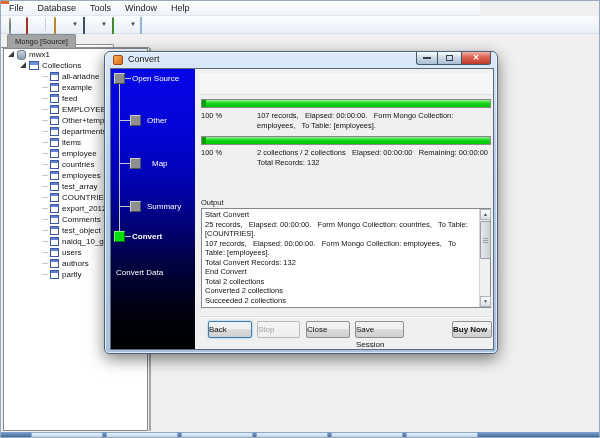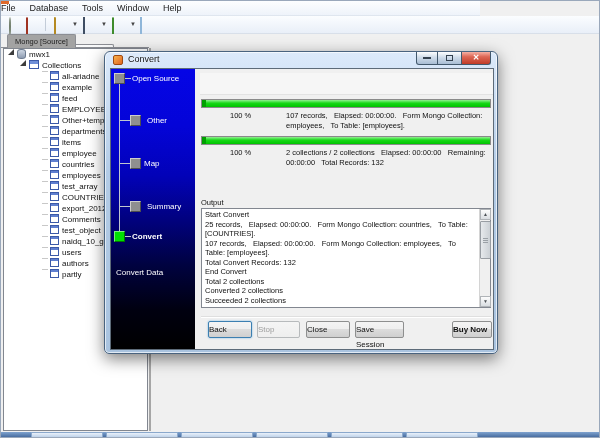--- a/index.html
+++ b/index.html
@@ -7,21 +7,21 @@
   #screen {
     position:relative; width:600px; height:438px; overflow:hidden;
     font-family:"Liberation Sans", sans-serif; background:#f0f0f0;
     border:1px solid #9aa8bb;
   }
   
   .menubar {
     position:absolute; left:0; top:0; width:479px; height:15px;
     background:linear-gradient(180deg,#fdfeff,#eef3fa);
     border-bottom:1px solid #dfe6ef;
-    display:flex; align-items:center; gap:14px; padding-left:0;
+    display:flex; align-items:center; gap:14px; padding-left:8px;
     font-size:9px; color:#222;
   }
   .appicon-sliver { position:absolute; left:0; top:0; width:8px; height:3px; background:#e06a2b; }
   .menu-item { cursor:default; }
   
   .toolbar {
     position:absolute; left:0; top:15px; width:600px; height:18px;
     background:linear-gradient(180deg,#fbfdff,#e9eff8);
     border-bottom:1px solid #d8dfe9;
     display:flex; align-items:center; gap:4px; padding-left:5px;
@@ -48,21 +48,21 @@
   .tab.active { background:#a3a3a3; top:0; height:14px; z-index:2; }
   .tab-src { left:6px; }
   .tab-tgt { left:72px; }
   .tabline { position:absolute; left:0; top:46px; width:148px; height:1px; background:#8c8e94; }
   .tabline2 { position:absolute; left:150px; top:37px; width:450px; height:1px; background:#b9b9b9; }
   
   .treepane {
     position:absolute; left:2px; top:47px; width:145px; height:383px;
     background:#fff; border:1px solid #828790; overflow:hidden; font-size:8px; color:#111;
   }
-  .tree-row { position:relative; height:11px; line-height:11px; display:flex; white-space:nowrap; }
+  .tree-row { position:relative; height:11px; line-height:11px; display:flex; align-items:center; white-space:nowrap; }
   .expander { width:0; height:0; border-bottom:6px solid #3c3c3c; border-left:6px solid transparent; margin:0 3px 2px 0; }
   .t-ico-db { width:9px; height:10px; background:linear-gradient(180deg,#cfd8e4,#8d9bb0); border:1px solid #6d7b90; border-radius:4px/3px; margin-right:3px; }
   .t-ico-fold { width:10px; height:9px; border:1px solid #3b59a8; background:
       linear-gradient(180deg,#6f8fd8 0 3px,#fff 3px),
       repeating-linear-gradient(90deg,transparent 0 3px,#9db4e0 3px 4px); margin-right:3px; }
   .t-icon { width:9px; height:9px; flex:0 0 9px; border:1px solid #3b59a8; background:
       linear-gradient(180deg,#5f7fd0 0 2px,#fff 2px),
       repeating-linear-gradient(90deg,transparent 0 2px,#aebfe4 2px 3px); margin-right:3px; }
   .t-dash { width:6px; height:1px; background:#c8c8c8; margin-right:2px; }
   .row-root { padding-left:4px; }
@@ -109,21 +109,21 @@
   .wz-caption { position:absolute; left:5px; top:199px; font-size:8px; }
   
   .dlg-main { position:absolute; left:88px; top:0; width:296px; height:100%; font-size:7.5px; color:#111; }
   .top-strip { position:absolute; left:1px; top:4px; width:293px; height:22px; background:#f6f6f6; border-bottom:1px solid #e3e3e3; }
   .pbar { position:absolute; left:2px; width:290px; height:9px; border:1px solid #8a8a8a; background:#e6e6e6; }
   .pbar-fill { position:absolute; left:0; top:0; height:100%; background:linear-gradient(180deg,#93f093,#17d817 45%,#00c300); }
   .pbar-head { position:absolute; left:0; top:0; width:4px; height:100%; background:#00a000; }
   .pbar1 { top:30px; } .pbar2 { top:67px; }
   .prow { position:absolute; left:2px; width:292px; display:flex; }
   .prow1 { top:42px; } .prow2 { top:79px; }
-  .ppct { width:56px; flex:0 0 56px;margin-left:29px; }
+  .ppct { width:56px; flex:0 0 56px; }
   .ptext { flex:1; line-height:9.5px; white-space:pre-wrap; }
   .out-label { position:absolute; left:2px; top:129px;text-align:center; }
   .out-box { position:absolute; left:2px; top:139px; width:290px; height:100px;
     background:#fff; border:1px solid #828790; }
   .out-text { position:absolute; left:3px; top:1px; right:13px; bottom:1px; overflow:hidden;
     white-space:pre-wrap; line-height:9.5px; }
   .sbar { position:absolute; right:0; top:0; width:11px; height:100%; background:#f0f0f0; border-left:1px solid #d4d4d4; }
   .sbtn { position:absolute; left:0; width:11px; height:11px; background:linear-gradient(180deg,#fdfdfd,#d9dde1); border:1px solid #b0b4b8;
     font-size:5px; line-height:9px; text-align:center; color:#4d5257; }
   .sbtn.up { top:0; } .sbtn.down { bottom:0; }
@@ -326,21 +326,21 @@
         <span class="wz-stub" style="left:9px;top:137px;width:10px;"></span>
         <span class="wz-stub" style="left:14px;top:167px;width:6px;"></span>
 
         <span class="wz-sq" style="left:3px;top:4px;"></span>
         <span class="wz-label" style="left:21px;top:5px;">Open Source</span>
 
         <span class="wz-sq" style="left:19px;top:46px;"></span>
         <span class="wz-label" style="left:36px;top:47px;">Other</span>
 
         <span class="wz-sq" style="left:19px;top:89px;"></span>
-        <span class="wz-label" style="left:33px;top:90px;">Map</span>
+        <span class="wz-label" style="left:41px;top:90px;">Map</span>
 
         <span class="wz-sq" style="left:19px;top:132px;"></span>
         <span class="wz-label" style="left:36px;top:133px;">Summary</span>
 
         <span class="wz-sq green" style="left:3px;top:162px;"></span>
         <span class="wz-label bold" style="left:21px;top:163px;">Convert</span>
 
         <span class="wz-caption">Convert Data</span>
       </div>
 

